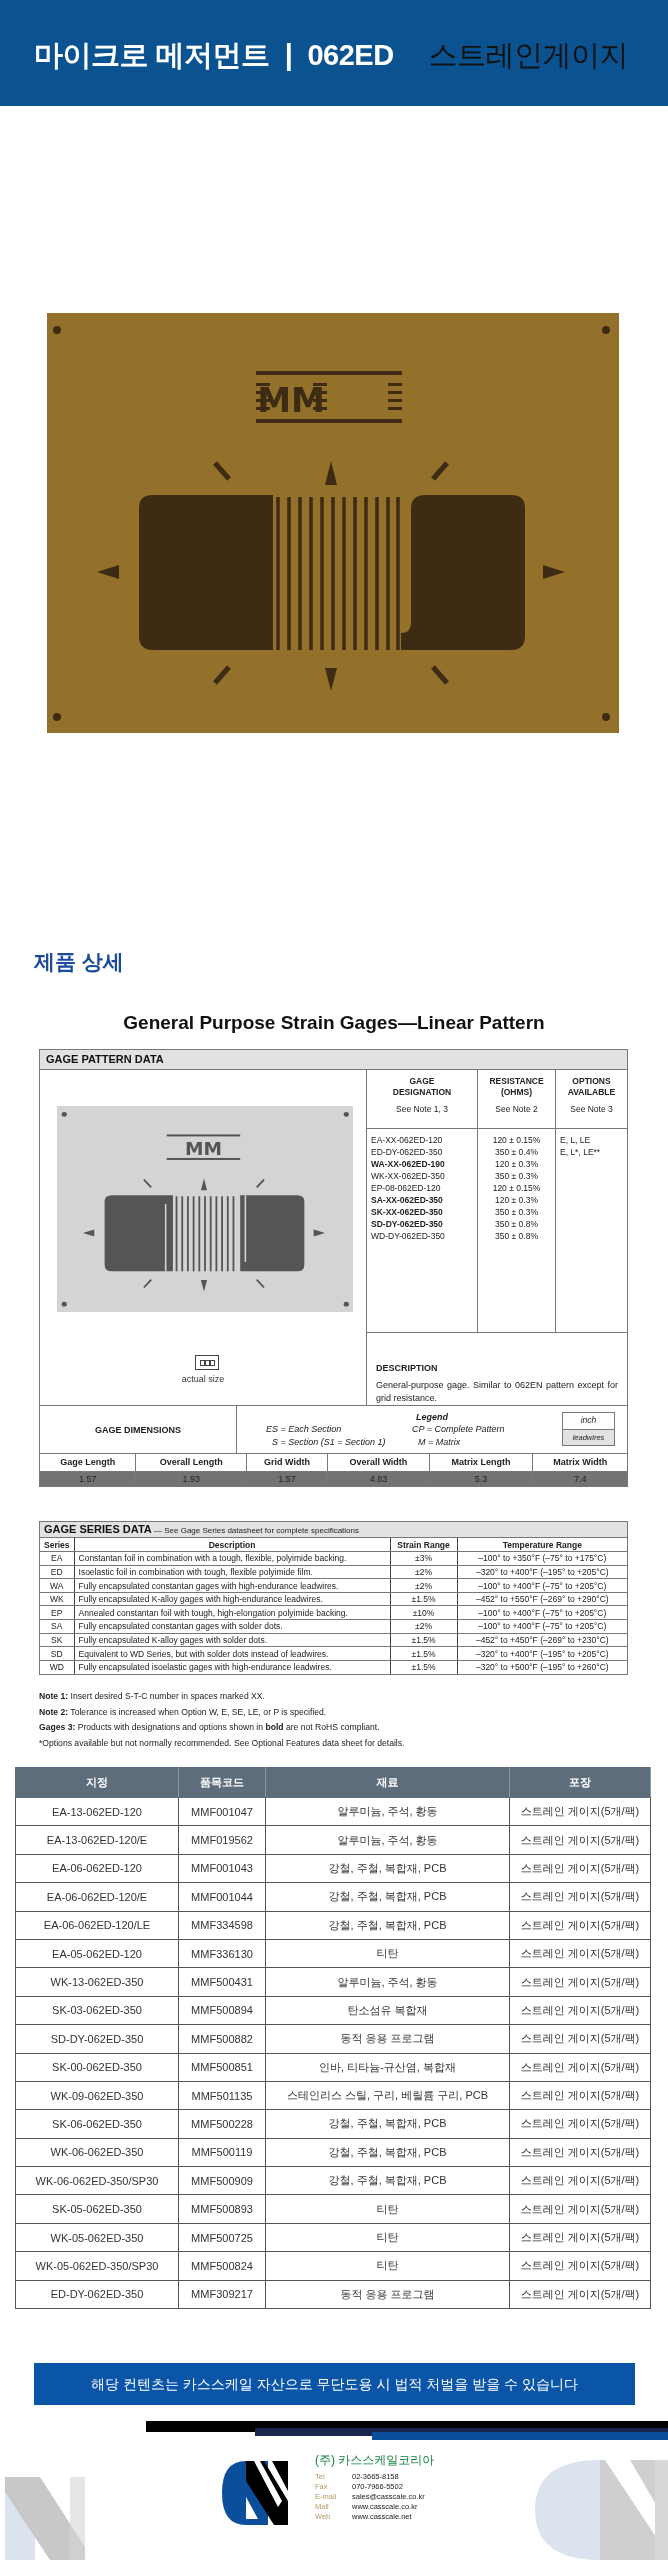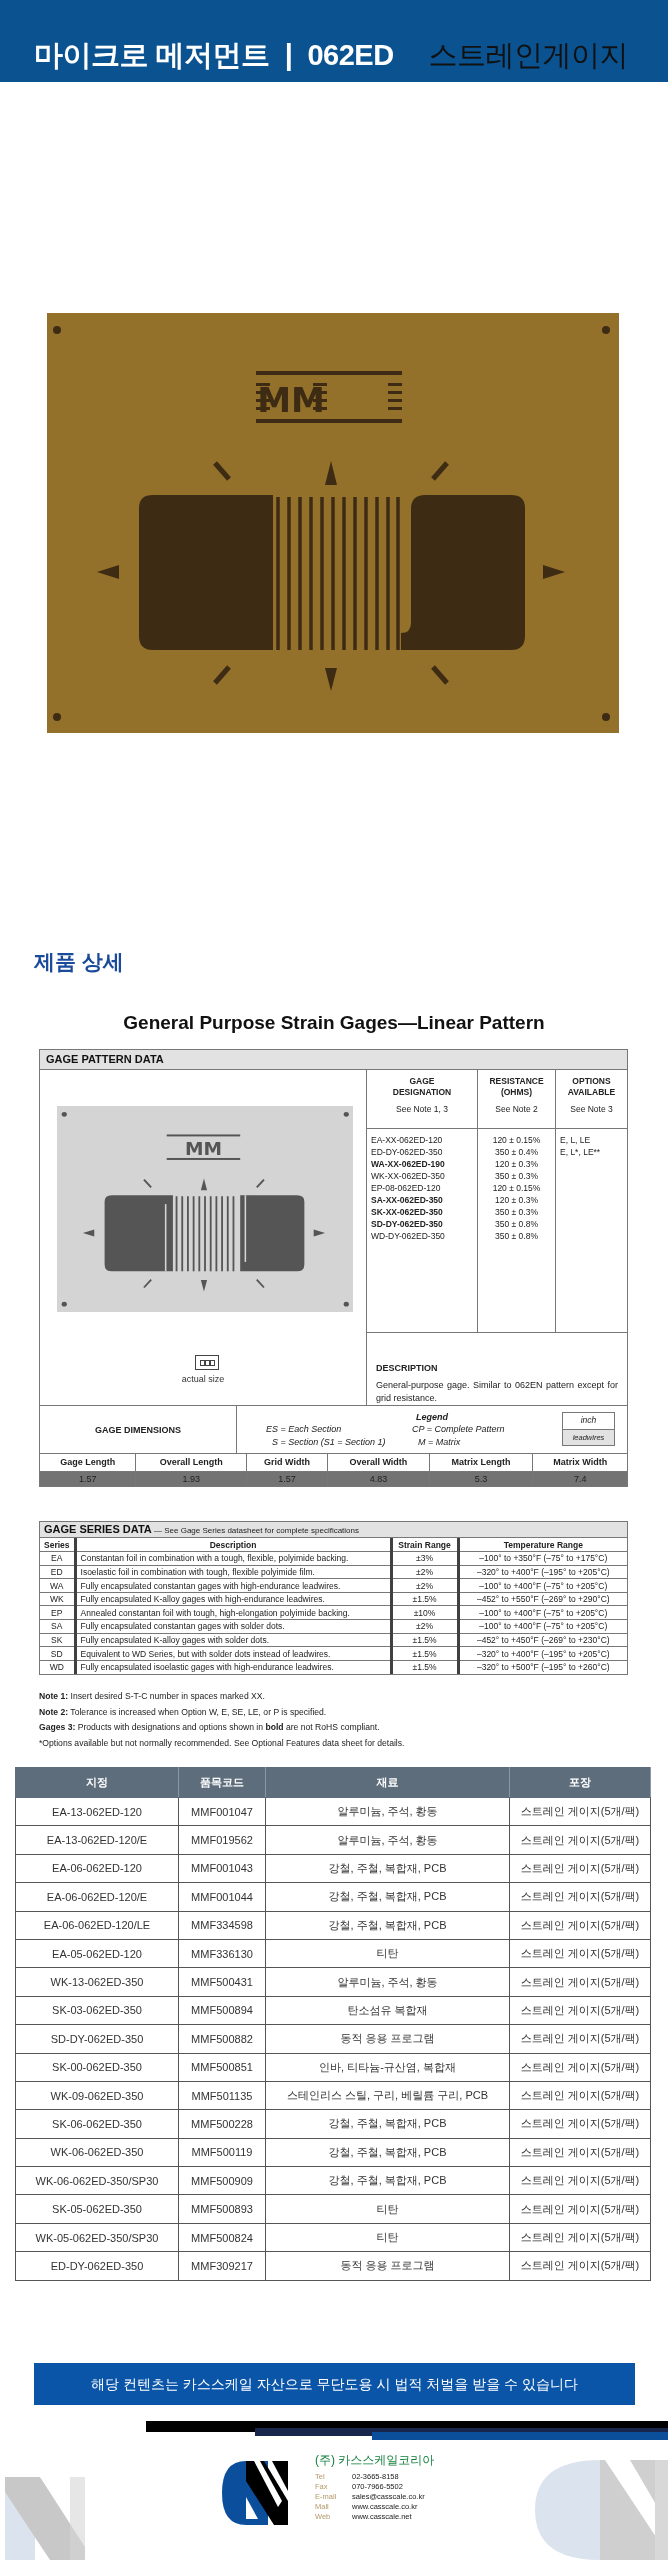--- a/index.html
+++ b/index.html
@@ -1,20 +1,20 @@
 <!DOCTYPE html>
 <html><head>
 <meta charset="utf-8">
 <style>
   * { box-sizing: border-box; margin: 0; padding: 0; }
   html, body { width: 668px; background: #ffffff; }
   body { font-family: "Liberation Sans", sans-serif; color: #222; position: relative; height: 2560px; overflow: hidden; }
 
   
-  .hdr { position: absolute; left: 0; top: 0; width: 668px; height: 82px; background: #0a5290; }
+  .hdr { position: absolute; left: 0; top: 0; width: 668px; height: 106px; background: #0a5290; }
   .hdr-title { position: absolute; left: 34px; top: 36px; font-size: 29px; font-weight: bold; color: #fff; letter-spacing: -0.5px; }
   .hdr-cat { position: absolute; right: 40px; top: 36px; font-size: 29px; color: #111; letter-spacing: -0.5px; }
 
   
   .photo { position: absolute; left: 47px; top: 313px; width: 572px; height: 420px; }
 
   
   .sec-title { position: absolute; left: 34px; top: 948px; font-size: 21px; font-weight: bold; color: #1a4b9a; }
 
   
@@ -52,21 +52,21 @@
   .dim-table { width: 100%; border-collapse: collapse; font-size: 9px; }
   .dim-table td, .dim-table th { border-right: 1px solid #777; border-bottom: 1px solid #777; text-align: center; height: 15px; }
   .dim-table th { font-weight: bold; height: 17px; }
   .dim-table td:last-child, .dim-table th:last-child { border-right: none; }
   .dim-table tr:last-child td { border-bottom: none; background: #737373; }
 
   .ser { position: absolute; left: 39px; top: 1521px; width: 589px; border: 1px solid #777; border-collapse: collapse; font-size: 8.5px; }
   .ser-band { background: #e2e2e2; height: 16px; padding: 1px 4px; font-size: 8px; color: #222; border-bottom: 1px solid #777; }
   .ser-band b { font-size: 11px; color: #111; }
   .ser table { width: 100%; border-collapse: collapse; }
-  .ser th, .ser td { border-right: 3px solid #404040; border-bottom: 1px solid #777; height: 13.6px; padding: 0 4px; }
+  .ser th, .ser td { border-right: 1px solid #404040; border-bottom: 1px solid #777; height: 13.6px; padding: 0 4px; }
   .ser th { font-weight: bold; text-align: center; }
   .ser th:last-child, .ser td:last-child { border-right: none; }
   .ser tr:last-child td { border-bottom: none; }
   .ser td.c { text-align: center; }
 
   .notes { position: absolute; left: 39px; top: 1689px; font-size: 8.6px; color: #222; line-height: 15.5px; }
 
   
   .prod { position: absolute; left: 15px; top: 1767px; width: 636px; border-collapse: collapse; font-size: 11px; color: #333; }
   .prod th { background: #5e6d7c; color: #fff; font-weight: bold; height: 30px; border: 1px solid #5e6d7c; border-right: 1px solid #8a96a2; }
@@ -473,20 +473,26 @@
         <td>강철, 주철, 복합재, PCB</td>
         <td>스트레인 게이지(5개/팩)</td>
       </tr>
       <tr>
         <td>SK-05-062ED-350</td>
         <td>MMF500893</td>
         <td>티탄</td>
         <td>스트레인 게이지(5개/팩)</td>
       </tr>
       <tr>
+        <td>WK-05-062ED-350</td>
+        <td>MMF500725</td>
+        <td>티탄</td>
+        <td>스트레인 게이지(5개/팩)</td>
+      </tr>
+      <tr>
         <td>WK-05-062ED-350/SP30</td>
         <td>MMF500824</td>
         <td>티탄</td>
         <td>스트레인 게이지(5개/팩)</td>
       </tr>
       <tr>
         <td>ED-DY-062ED-350</td>
         <td>MMF309217</td>
         <td>동적 응용 프로그램</td>
         <td>스트레인 게이지(5개/팩)</td>

